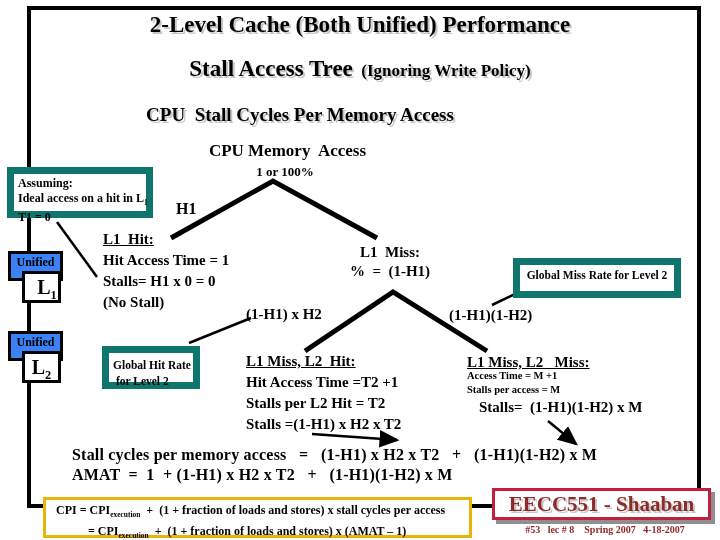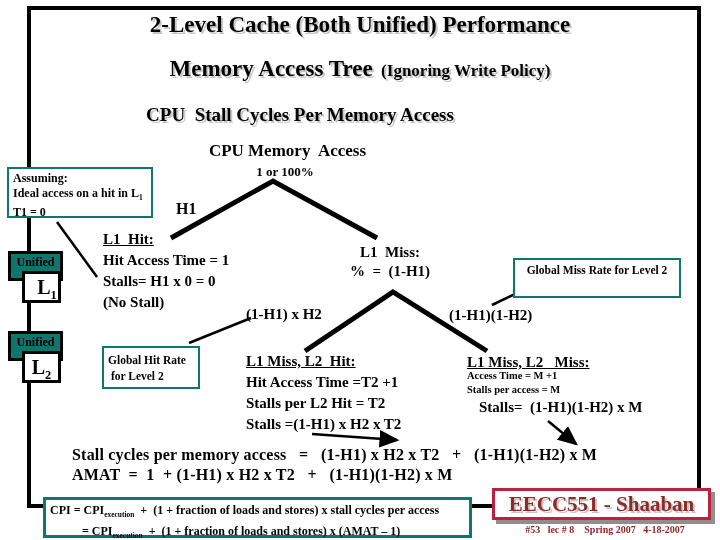--- a/index.html
+++ b/index.html
@@ -29,40 +29,40 @@
   .l2hit { left:246px; top:351px; }
   .l2miss { left:467px; top:355px; line-height:14px; }
   .l2miss .stalls { font-size:15px; line-height:20px;margin-left:12px; }
   .small-line { font-size:10.5px; }
   .u { text-decoration:underline; }
 
   .blabel { font-weight:bold; font-size:15px; }
   .lblH2 { left:246px; top:306px; }
   .lblH2M { left:449px; top:307px; }
 
-  .callout-box { background:#fff; border:2px solid #0f766e; font-weight:bold; text-align:left; }
+  .callout-box { background:#fff; border:7px solid #0f766e; font-weight:bold; text-align:left; }
   .assuming { left:7px; top:167px; width:146px; height:51px; font-size:12px; line-height:15px; padding:2px 4px; }
   .ghr { left:102px; top:346px; width:98px; height:43px; font-size:11.5px; line-height:16px; padding:4px 4px; text-align:left; }
   .gmr { left:513px; top:258px; width:168px; height:40px; font-size:11.5px; text-align:center; line-height:20px; }
 
-  .unified-box { background:#0f766e; border:3px solid #000; width:55px; height:30px;
+  .unified-box { background:#3b82f6; border:3px solid #000; width:55px; height:30px;
     font-size:12px; font-weight:bold; text-align:center; line-height:16px; }
   .u1 { left:8px; top:251px; }
   .u2 { left:8px; top:331px; }
   .cache-box { background:#fff; border:3px solid #000; width:39px; height:32px;
     font-size:20px; font-weight:bold; text-align:center; line-height:27px; }
   .c1 { left:22px; top:271px;padding-left:11px; }
   .c2 { left:22px; top:351px; }
 
   .formula { font-size:16px; font-weight:bold; letter-spacing:0.2px; }
   .f1 { left:72px; top:446px; }
   .f2 { left:72px; top:466px; }
 
   .cpi-box { left:43px; top:497px; width:429px; height:41px; background:#fff;
-    border:3px solid #0f766e; font-size:12px; font-weight:bold; line-height:17px; padding:2px 4px; }
+    border:3px solid #eab308; font-size:12px; font-weight:bold; line-height:17px; padding:2px 10px; }
   .cpi-box .ln2 { padding-left:14px; }
   sub { font-size:62%; }
 
   .eecc-box { left:492px; top:488px; width:219px; height:32px; background:#fff;
     text-align:center; font-size:21px; font-weight:bold; line-height:27px;
     box-shadow:4px 4px 0 #8f8f8f; }
   .footer-meta { left:505px; top:524px; width:200px; font-size:10px; font-weight:bold; text-align:center; }
 
   svg.lines { position:absolute; left:0; top:0; width:720px; height:540px; pointer-events:none; }
 </style>
@@ -90,21 +90,21 @@
 
     <line x1="536" y1="284" x2="492" y2="305" stroke="#000" stroke-width="2.5"></line>
 
     <line x1="312" y1="434" x2="397" y2="440" stroke="#000" stroke-width="2.5" marker-end="url(#arrw)"></line>
 
     <line x1="548" y1="421" x2="576" y2="444" stroke="#000" stroke-width="2.5" marker-end="url(#arrw)"></line>
   </svg>
 
   <div class="abs title1 shadow pre">2-Level Cache (Both Unified) Performance</div>
   <div class="abs title2 shadow">
-    <span class="pre">Memory Access Tree</span><span class="note pre">  (Ignoring Write Policy)</span>
+    <span class="pre">Stall Access Tree</span><span class="note pre">  (Ignoring Write Policy)</span>
   </div>
   <div class="abs title3 shadow pre">CPU  Stall Cycles Per Memory Access</div>
 
   <div class="abs tree-root pre">CPU Memory  Access</div>
   <div class="abs root-prob pre">1 or 100%</div>
   <div class="abs h1-label pre">H1</div>
 
   <div class="abs txtblock l1hit">
     <div class="u pre">L1  Hit:</div>
     <div class="pre">Hit Access Time = 1</div>

